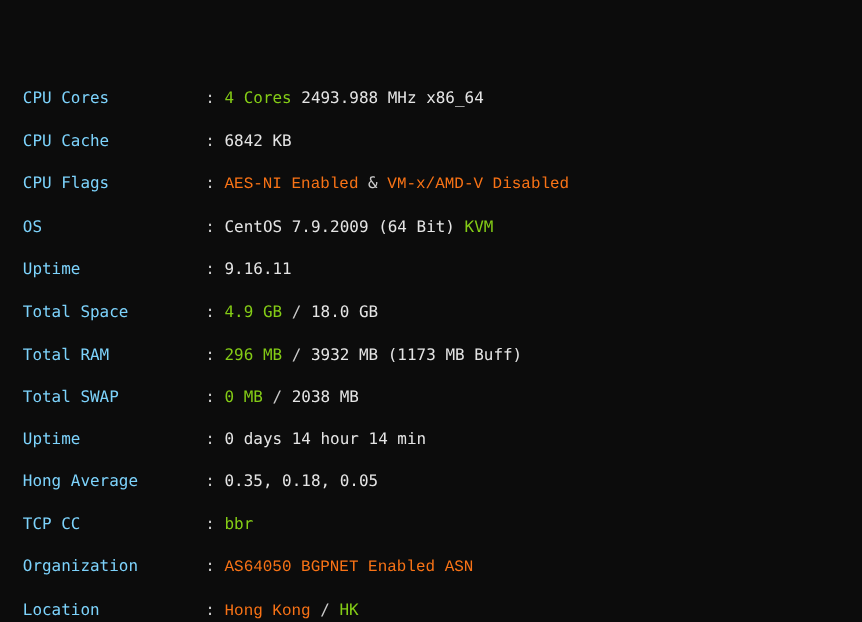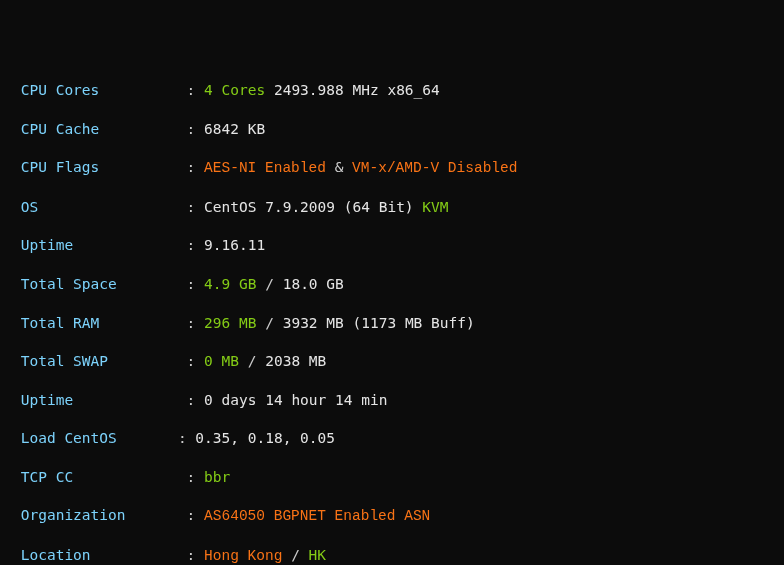--- a/index.html
+++ b/index.html
@@ -27,21 +27,21 @@
 
 <div class="row"><span class="label"> CPU Cores          </span><span class="colon">: </span><span class="yellow">4 Cores</span><span class="blue"> 2493.988 MHz x86_64</span></div>
 <div class="row"><span class="label"> CPU Cache          </span><span class="colon">: </span><span class="blue">6842 KB</span></div>
 <div class="row"><span class="label"> CPU Flags          </span><span class="colon">: </span><span class="teal">AES-NI Enabled</span><span> &amp; </span><span class="teal">VM-x/AMD-V Disabled</span></div>
 <div class="row"><span class="label"> OS                 </span><span class="colon">: </span><span class="blue">CentOS 7.9.2009 (64 Bit)</span><span class="yellow"> KVM</span></div>
 <div class="row"><span class="label"> Uptime             </span><span class="colon">: </span><span class="blue">9.16.11</span></div>
 <div class="row"><span class="label"> Total Space        </span><span class="colon">: </span><span class="yellow">4.9 GB</span><span> / </span><span class="blue">18.0 GB</span></div>
 <div class="row"><span class="label"> Total RAM          </span><span class="colon">: </span><span class="yellow">296 MB</span><span> / </span><span class="blue">3932 MB (1173 MB Buff)</span></div>
 <div class="row"><span class="label"> Total SWAP         </span><span class="colon">: </span><span class="yellow">0 MB</span><span> / </span><span class="blue">2038 MB</span></div>
 <div class="row"><span class="label"> Uptime             </span><span class="colon">: </span><span class="blue">0 days 14 hour 14 min</span></div>
-<div class="row"><span class="label"> Load CentOS       </span><span class="colon">: </span><span class="blue">0.35, 0.18, 0.05</span></div>
+<div class="row"><span class="label"> Hong Average       </span><span class="colon">: </span><span class="blue">0.35, 0.18, 0.05</span></div>
 <div class="row"><span class="label"> TCP CC             </span><span class="colon">: </span><span class="yellow">bbr</span></div>
 <div class="row"><span class="label"> Organization       </span><span class="colon">: </span><span class="teal">AS64050 BGPNET Enabled ASN</span></div>
 <div class="row"><span class="label"> Location           </span><span class="colon">: </span><span class="teal">Hong Kong</span><span> / </span><span class="yellow">HK</span></div>
 
 
 
 
 
 
 

